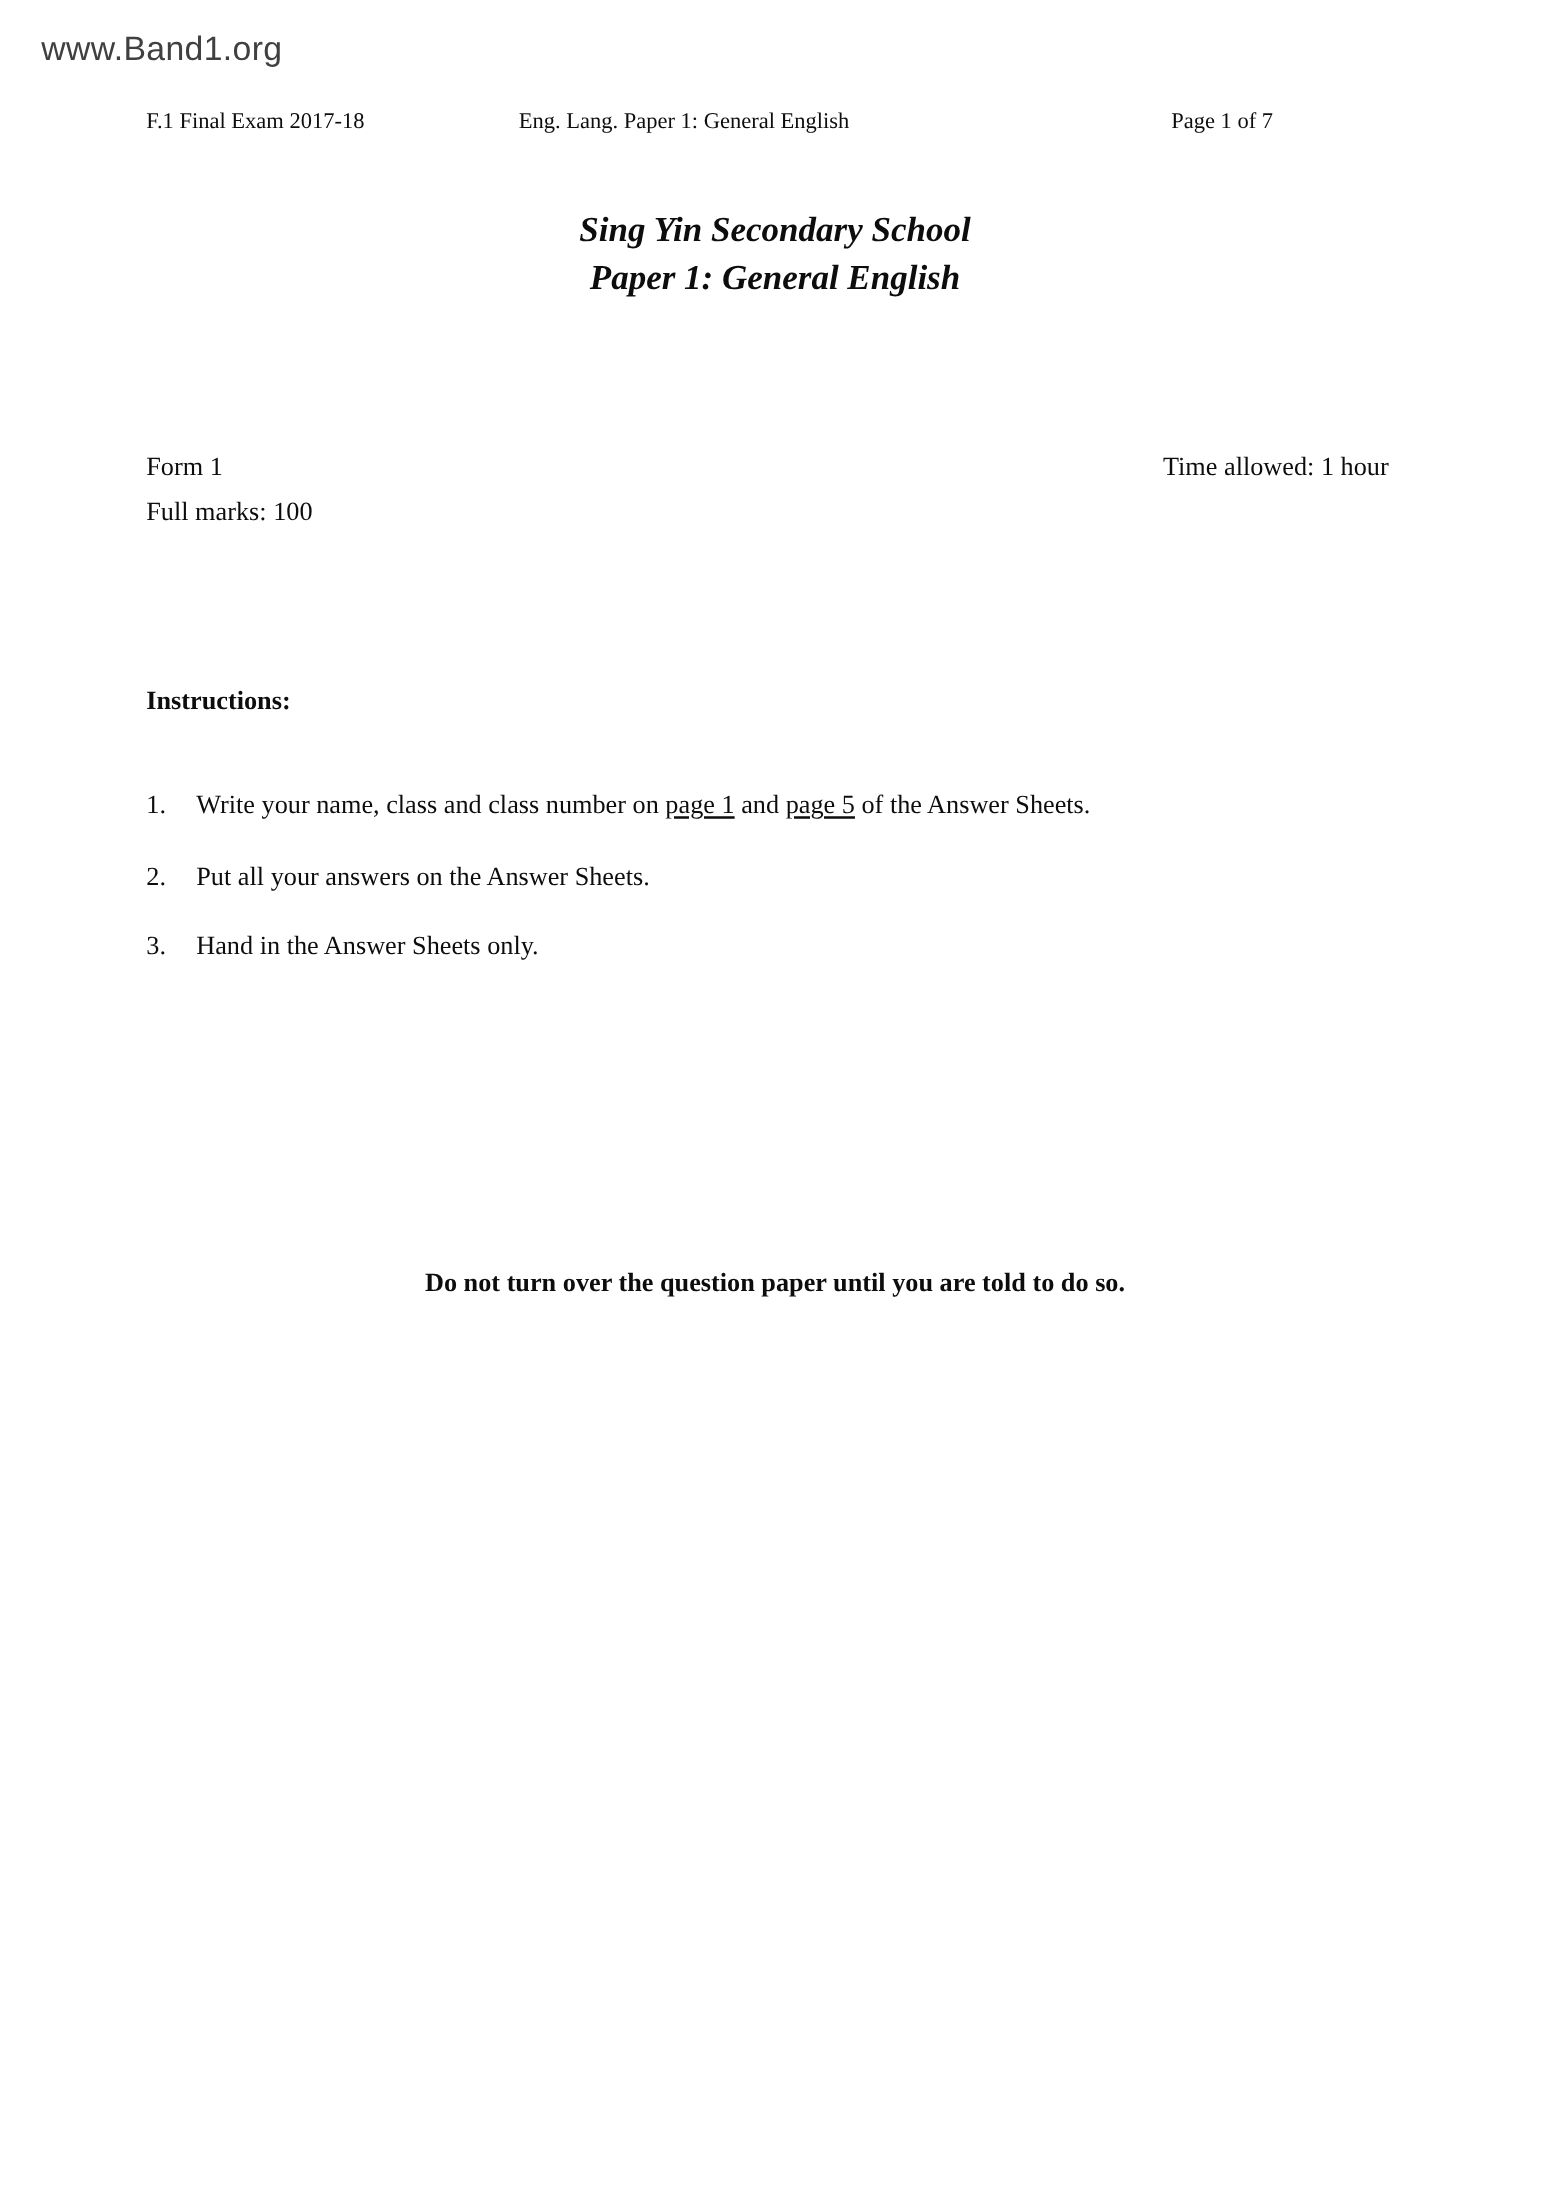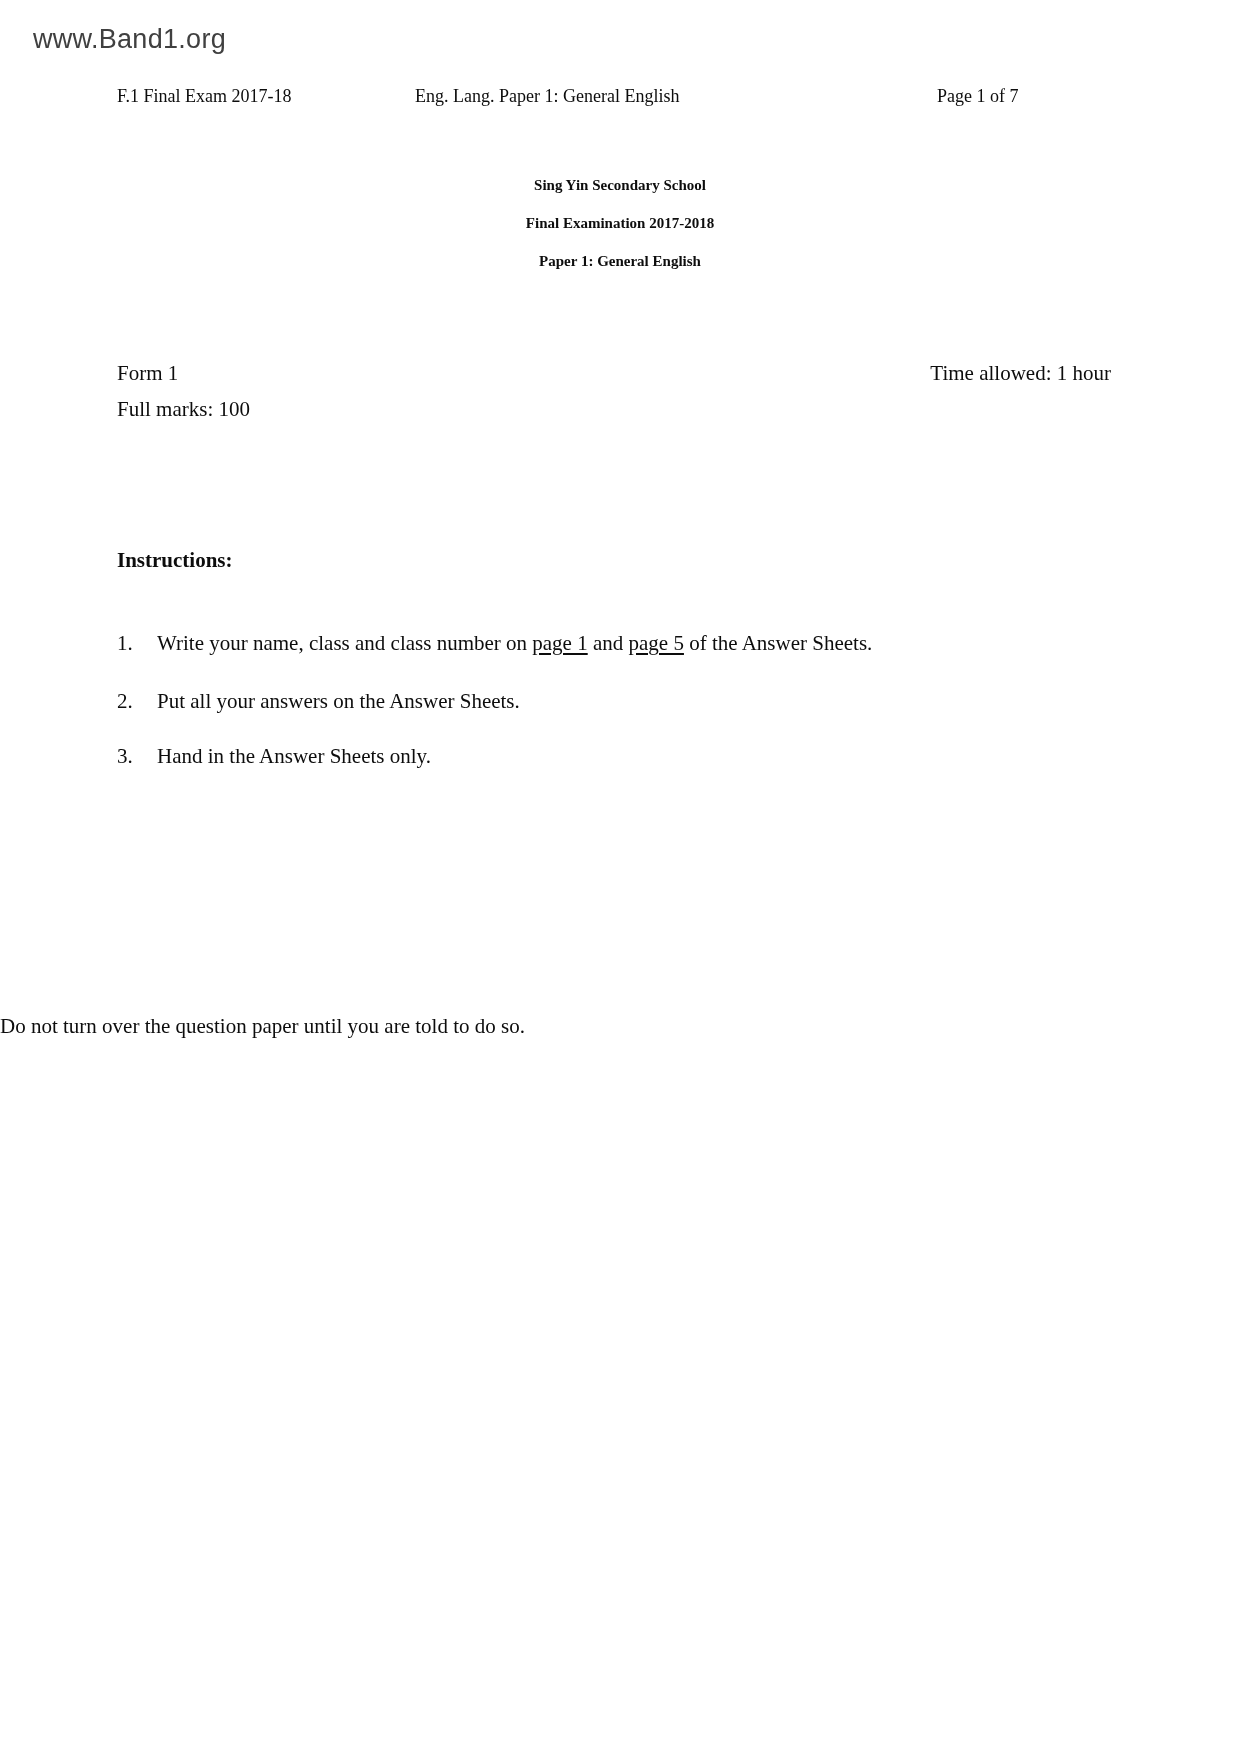--- a/index.html
+++ b/index.html
@@ -34,22 +34,23 @@
   .hdr-left   { left: 117px; font-family: Liberation Serif, serif; }
   .hdr-center { left: 415px; }
   .hdr-right  { left: 937px; }
   .title-block {
     position: absolute;
     top: 166px;
     left: 0;
     width: 100%;
     text-align: center;
     font-weight: bold;
-    font-size: 15px;
+    font-size: 28px;
     line-height: 38px;
+    font-style: italic;
   }
   .form-label {
     position: absolute;
     left: 117px;
     top: 361px;
     font-size: 21px;
   }
   .time-allowed {
     position: absolute;
     right: 129px;
@@ -85,38 +86,38 @@
   .item-3 { top: 744px; }
   .ul {
     text-decoration: underline;
     text-underline-offset: 3px;
   }
   .notice {
     position: absolute;
     top: 1014px;
     left: 0;
     width: 100%;
-    font-weight: normal;
+    text-align: center;
+    font-weight: bold;
     font-size: 21px;
   }
 </style>
 </head>
 <body>
 
 <div class="page">
 
   <div class="watermark">www.Band1.org</div>
 
   <div class="hdr hdr-left">F.1 Final Exam 2017-18</div>
   <div class="hdr hdr-center">Eng. Lang. Paper 1: General English</div>
   <div class="hdr hdr-right">Page 1 of 7</div>
 
   <div class="title-block">
     <div>Sing Yin Secondary School</div>
-    <div>Final Examination 2017-2018</div>
     <div>Paper 1: General English</div>
   </div>
 
   <div class="form-label">Form 1</div>
   <div class="time-allowed">Time allowed: 1 hour</div>
   <div class="full-marks">Full marks: 100</div>
 
   <div class="instructions-heading">Instructions:</div>
 
   <div class="instr-item item-1">

